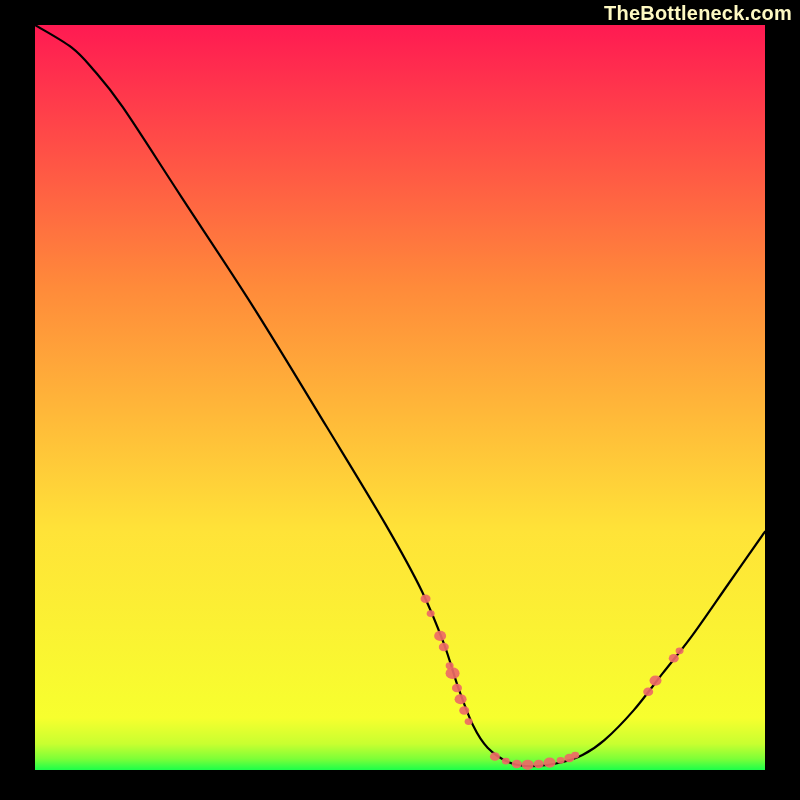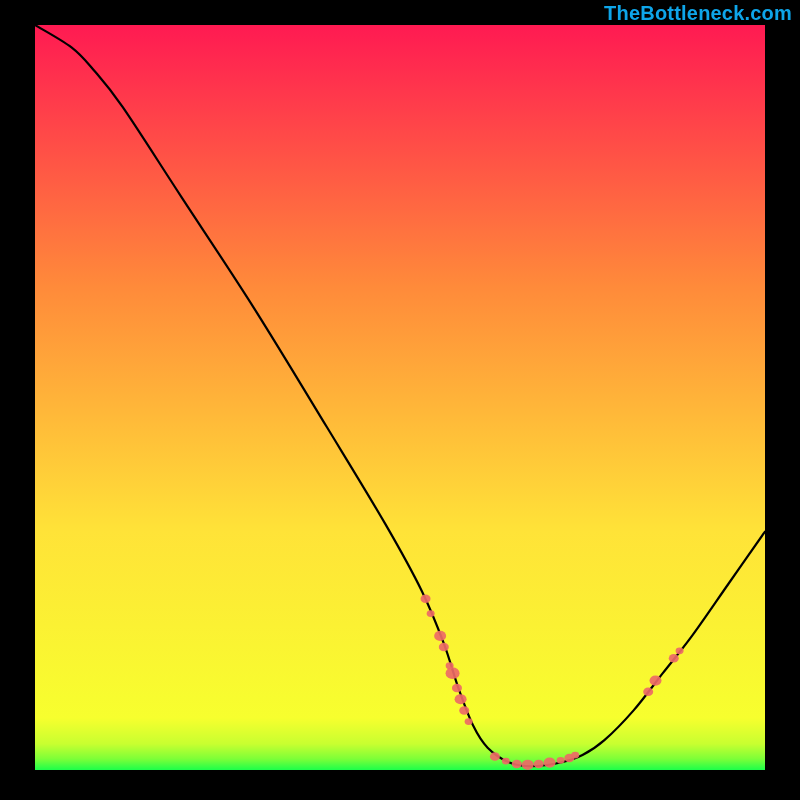--- a/index.html
+++ b/index.html
@@ -14,21 +14,21 @@
   .outer {
     position: relative;
     width: 800px;
     height: 800px;
     background: #000000;
   }
   .watermark {
     position: absolute;
     top: 2px;
     right: 8px;
-    color: #0ea5e9;
+    color: #fef9c3;
     font-size: 20px;
     font-weight: 600;
     letter-spacing: 0.2px;
     z-index: 10;
   }
   .plot {
     position: absolute;
     left: 35px;
     top: 25px;
     width: 730px;

